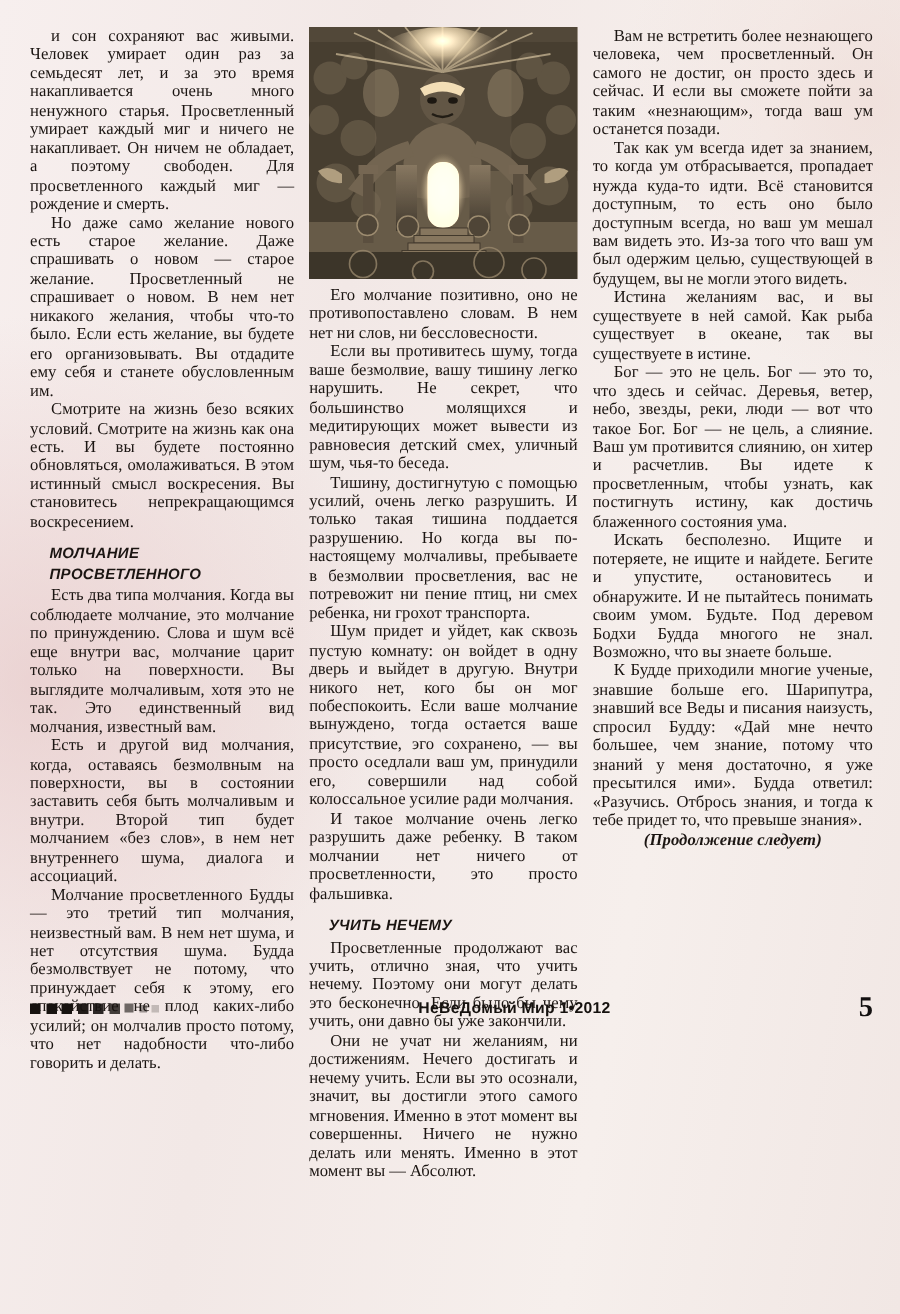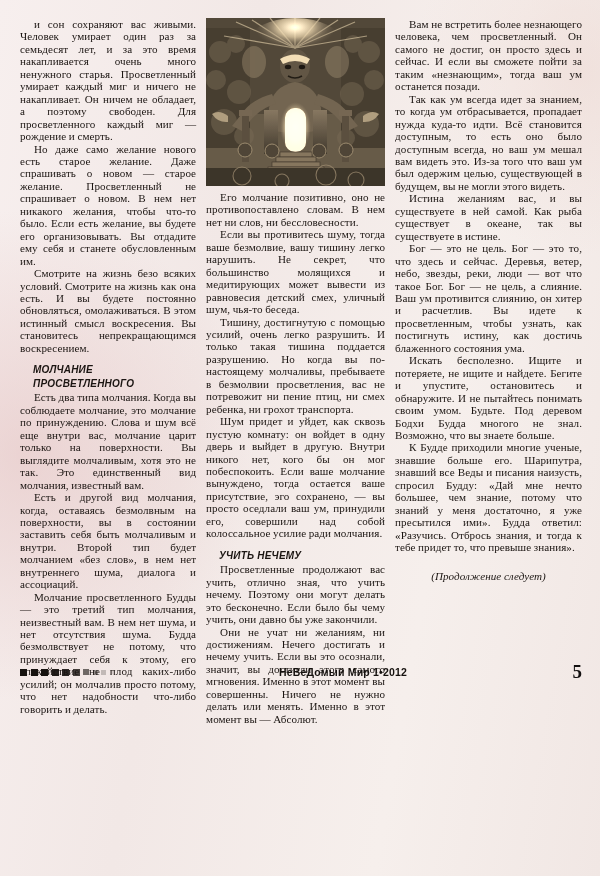--- a/index.html
+++ b/index.html
@@ -81,23 +81,23 @@
     overflow: hidden;
     background: #6d6054;
     filter: sepia(0.45) contrast(1.05);
   }
   .illus svg { display: block; width: 100%; height: 100%; }
 
   .closing-note {
     text-indent: 0;
     text-align: center;
     font-style: italic;
-    font-weight: normal;
+    font-weight: bold;
     font-size: 11.1px;
-    margin-top: 17px;
+    margin-top: 1px;
   }
 
   .footer {
     position: absolute;
     left: 20px;
     right: 18px;
     bottom: 22px;
     height: 20px;
     display: flex;
     align-items: center;
@@ -260,20 +260,21 @@
             <circle cx="150" cy="162" r="8"></circle>
             <circle cx="76" cy="163" r="7"></circle>
           </g>
         </svg>
       </div>
 
       <p>Его молчание позитивно, оно не противопоставлено словам. В нем нет ни слов, ни бессловесности.</p>
       <p>Если вы противитесь шуму, тогда ваше безмолвие, вашу тишину легко нарушить. Не секрет, что большинство молящихся и медитирующих может вывести из равновесия детский смех, уличный шум, чья-то беседа.</p>
       <p>Тишину, достигнутую с помощью усилий, очень легко разрушить. И только такая тишина поддается разрушению. Но когда вы по-настоящему молчаливы, пребываете в безмолвии просветления, вас не потревожит ни пение птиц, ни смех ребенка, ни грохот транспорта.</p>
       <p>Шум придет и уйдет, как сквозь пустую комнату: он войдет в одну дверь и выйдет в другую. Внутри никого нет, кого бы он мог побеспокоить. Если ваше молчание вынуждено, тогда остается ваше присутствие, эго сохранено, — вы просто оседлали ваш ум, принудили его, совершили над собой колоссальное усилие ради молчания.</p>
+      <p>И такое молчание очень легко разрушить даже ребенку. В таком молчании нет ничего от просветленности, это просто фальшивка.</p>
 
       <h2 class="section-head">
         <span>УЧИТЬ НЕЧЕМУ</span>
       </h2>
 
       <p>Просветленные продолжают вас учить, отлично зная, что учить нечему. Поэтому они могут делать это бесконечно. Если было бы чему учить, они давно бы уже закончили.</p>
       <p>Они не учат ни желаниям, ни достижениям. Нечего достигать и нечему учить. Если вы это осознали, значит, вы достигли этого самого мгновения. Именно в этот момент вы совершенны. Ничего не нужно делать или менять. Именно в этот момент вы — Абсолют.</p>
     </div>
 
     <div class="col col-right">

